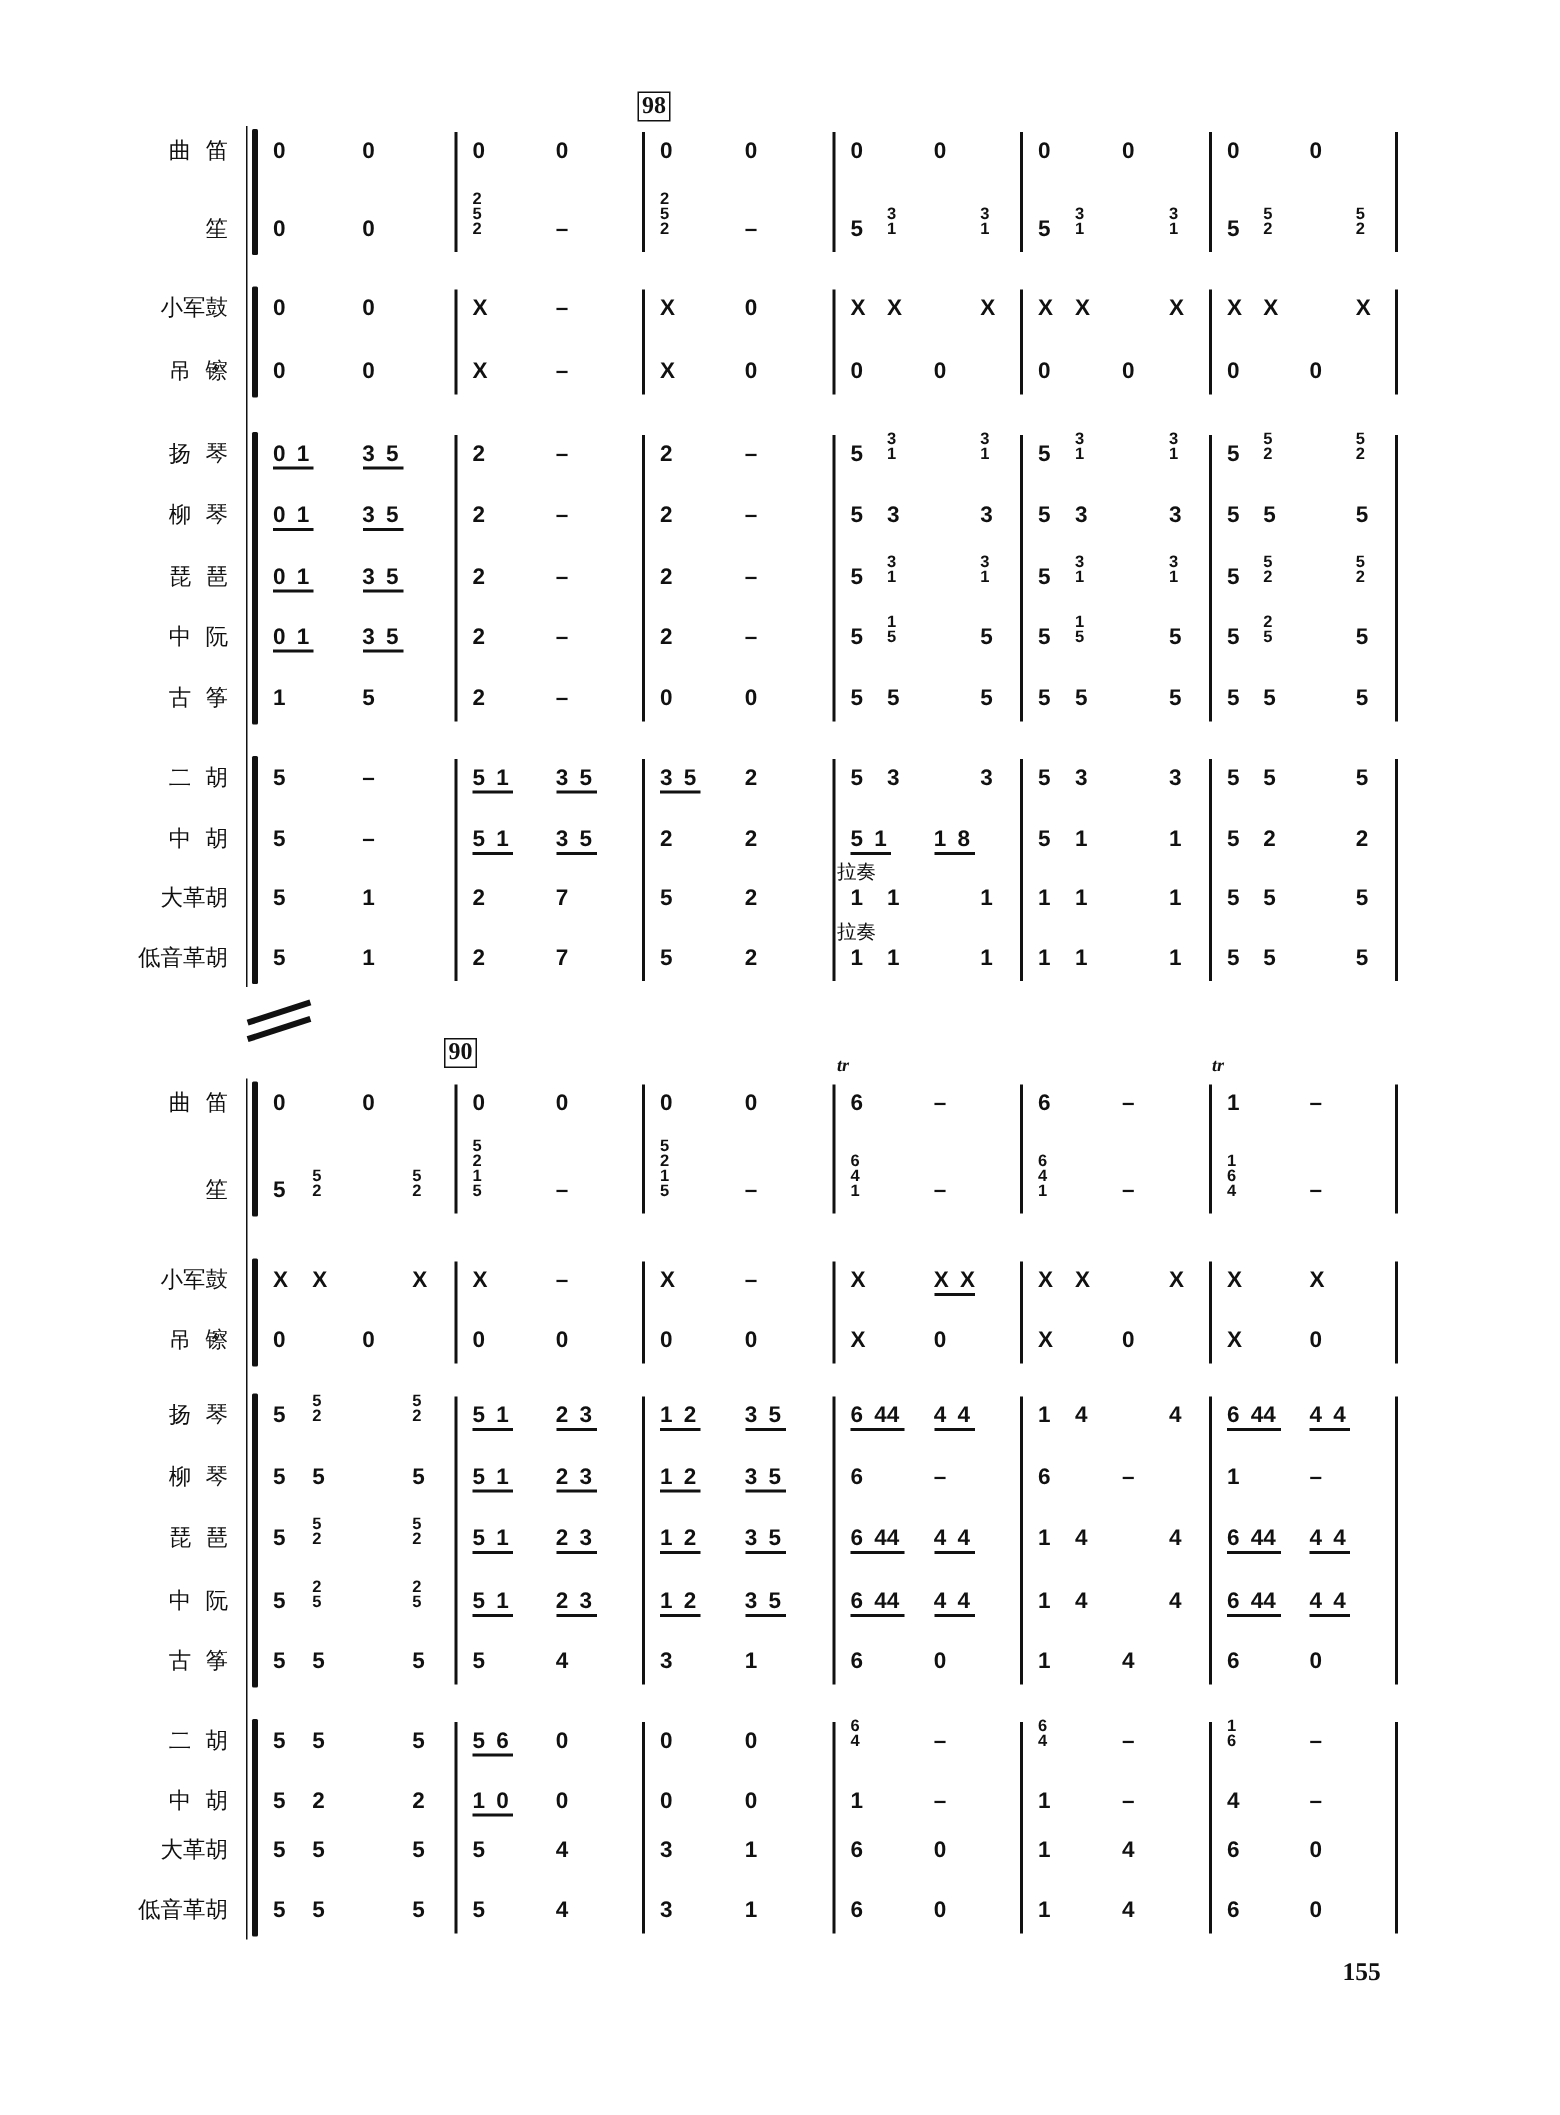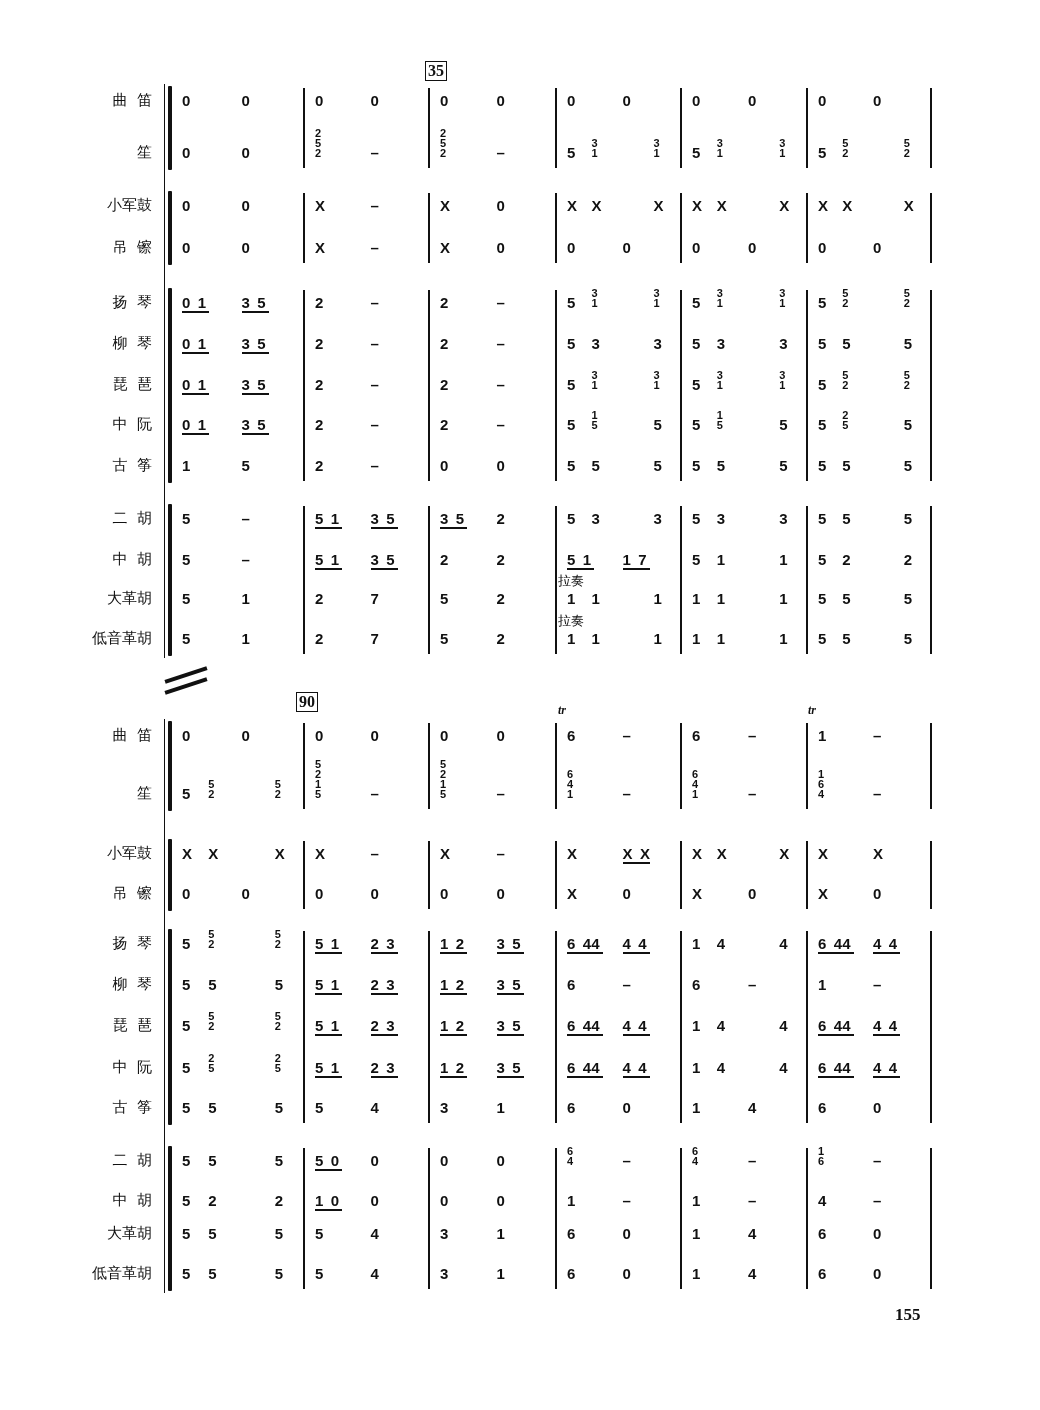--- a/index.html
+++ b/index.html
@@ -22,21 +22,21 @@
   .pagenum{position:absolute;font-family:"Liberation Serif",serif;font-weight:bold;font-size:17px;}
   .watermark{position:absolute;font-size:12px;color:#555;font-family:Liberation Mono, monospace;margin-top:44px;}
   .watermark .url{color:#c26a1a;}
   .ann{position:absolute;font-family:"DejaVu Sans",sans-serif;font-size:13px;}
 </style>
 </head>
 <body>
 
 <div class="page" id="page">
 
-  <div class="rehearsal" style="left:425px;top:61px;">35</div>
+  <div class="rehearsal" style="left:425px;top:61px;">98</div>
   <div class="rehearsal" style="left:296px;top:692px;">90</div>
 
   <div class="tr" style="left:558px;top:703px;">tr</div>
   <div class="tr" style="left:808px;top:703px;">tr</div>
 
   <div class="ann" style="left:558px;top:572px;">拉奏</div>
   <div class="ann" style="left:558px;top:612px;">拉奏</div>
 
   <div class="sysbreak" style="left:164px;top:673px;"></div>
   <div class="sysbreak" style="left:164px;top:684px;"></div>
@@ -272,21 +272,21 @@
       <div class="n" style="left: 182px; top: 552px;">5</div>
       <div class="n" style="left: 241.5px; top: 552px;">–</div>
       <div class="n" style="left: 315px; top: 552px;">5 1</div>
       <div class="uline" style="left: 315px; top: 568px; width: 27px;"></div>
       <div class="n" style="left: 370.5px; top: 552px;">3 5</div>
       <div class="uline" style="left: 370.5px; top: 568px; width: 27px;"></div>
       <div class="n" style="left: 440px; top: 552px;">2</div>
       <div class="n" style="left: 496.5px; top: 552px;">2</div>
       <div class="n" style="left: 567px; top: 552px;">5 1</div>
       <div class="uline" style="left: 567px; top: 568px; width: 27px;"></div>
-      <div class="n" style="left: 622.5px; top: 552px;">1 7</div>
+      <div class="n" style="left: 622.5px; top: 552px;">1 8</div>
       <div class="uline" style="left: 622.5px; top: 568px; width: 27px;"></div>
       <div class="n" style="left: 692px; top: 552px;">5</div>
       <div class="n" style="left: 716.64px; top: 552px;">1</div>
       <div class="n" style="left: 779.36px; top: 552px;">1</div>
       <div class="n" style="left: 818px; top: 552px;">5</div>
       <div class="n" style="left: 842.2px; top: 552px;">2</div>
       <div class="n" style="left: 903.8px; top: 552px;">2</div>
       <div class="label" style="top: 589px;">大革胡</div>
       <div class="n" style="left: 182px; top: 591px;">5</div>
       <div class="n" style="left: 241.5px; top: 591px;">1</div>
@@ -522,21 +522,21 @@
       <div class="n" style="left: 567px; top: 1100px;">6</div>
       <div class="n" style="left: 622.5px; top: 1100px;">0</div>
       <div class="n" style="left: 692px; top: 1100px;">1</div>
       <div class="n" style="left: 748px; top: 1100px;">4</div>
       <div class="n" style="left: 818px; top: 1100px;">6</div>
       <div class="n" style="left: 873px; top: 1100px;">0</div>
       <div class="label" style="top: 1151px;">二  胡</div>
       <div class="n" style="left: 182px; top: 1153px;">5</div>
       <div class="n" style="left: 208.18px; top: 1153px;">5</div>
       <div class="n" style="left: 274.82px; top: 1153px;">5</div>
-      <div class="n" style="left: 315px; top: 1153px;">5 0</div>
+      <div class="n" style="left: 315px; top: 1153px;">5 6</div>
       <div class="uline" style="left: 315px; top: 1169px; width: 27px;"></div>
       <div class="n" style="left: 370.5px; top: 1153px;">0</div>
       <div class="n" style="left: 440px; top: 1153px;">0</div>
       <div class="n" style="left: 496.5px; top: 1153px;">0</div>
       <div class="n small" style="left: 567px; top: 1146px;">6</div>
       <div class="n small" style="left: 567px; top: 1156px;">4</div>
       <div class="n" style="left: 622.5px; top: 1153px;">–</div>
       <div class="n small" style="left: 692px; top: 1146px;">6</div>
       <div class="n small" style="left: 692px; top: 1156px;">4</div>
       <div class="n" style="left: 748px; top: 1153px;">–</div>

